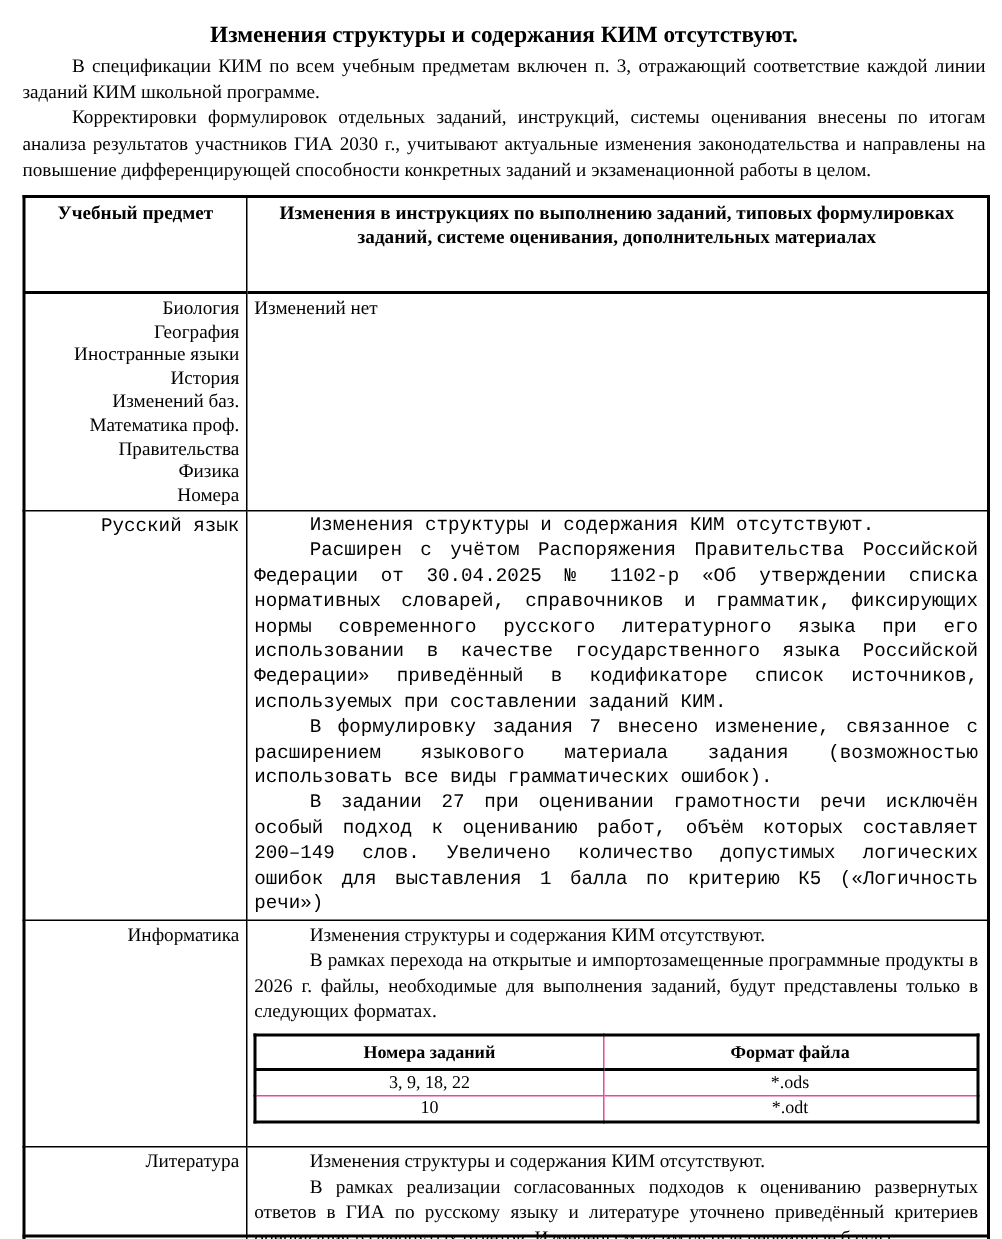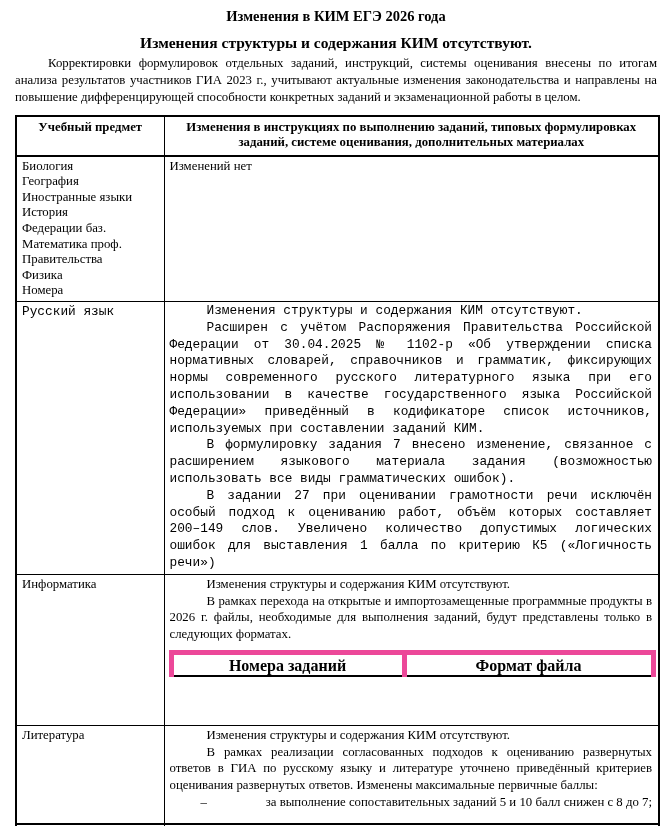--- a/index.html
+++ b/index.html
@@ -56,54 +56,55 @@
   table.main thead th {
     border-bottom: 2px solid #000;
     font-weight: bold;
     text-align: center;
     line-height: 15.6px;
     padding: 3px 6px 2px 6px;
   }
   td.subject-cell {
     padding: 2px 4px 2px 5px;
     line-height: 15.6px;
+    text-align: right;
   }
   .subject-line { white-space: nowrap; }
   td.changes-cell {
     padding: 1px 6px 2px 5px;
     line-height: 16.8px;
   }
   .changes-cell p {
     margin: 0;
     text-align: justify;
     text-indent: 37px;
   }
   .changes-cell p.no-indent {
     text-indent: 0;
     text-align: left;
   }
-  tr.r-header  { height: 40px; }
+  tr.r-header  { height: 64px; }
   tr.r-common  { height: 140px; }
   tr.r-russian { height: 227px; font-family: Liberation Mono, monospace; }
   tr.r-inform  { height: 151px; }
   tr.r-liter   { height: 104px; }
   table.inner {
     border-collapse: collapse;
     table-layout: fixed;
     margin: 7px 0 0 -1px;
     width: 482px;
   }
   table.inner col.ic-nums    { width: 233px; }
   table.inner col.ic-formats { width: 249px; }
   table.inner { border: 2px solid #000; }
   table.inner th, table.inner td {
-    border: 5px solid #ec4899;
+    border: 1px solid #ec4899;
     text-align: center;
     vertical-align: middle;
-    font-size: 16px;
+    font-size: 12px;
     font-weight: normal;
     line-height: 15px;
     padding: 0 4px 1px 4px;
     height: 15px;
     margin-left: 12px;
   }
   .bullet-item {
     display: flex;
     margin: 0;
     padding-left: 31px;
@@ -123,46 +124,46 @@
     bottom: 1px;
     height: 2px;
     background: #000;
   }
 </style>
 </head>
 <body>
 
 <div class="doc">
 
-  <h1 class="doc-title">Изменения в КИМ ЕГЭ 2026 года</h1>
 
   <p class="doc-subtitle">Изменения структуры и содержания КИМ отсутствуют.</p>
 
-  <p class="intro-para">Корректировки формулировок отдельных заданий, инструкций, системы оценивания внесены по итогам анализа результатов участников ГИА 2023 г., учитывают актуальные изменения законодательства и направлены на повышение дифференцирующей способности конкретных заданий и экзаменационной работы в целом.</p>
+  <p class="intro-para">В спецификации КИМ по всем учебным предметам включен п. 3, отражающий соответствие каждой линии заданий КИМ школьной программе.</p>
+  <p class="intro-para">Корректировки формулировок отдельных заданий, инструкций, системы оценивания внесены по итогам анализа результатов участников ГИА 2030 г., учитывают актуальные изменения законодательства и направлены на повышение дифференцирующей способности конкретных заданий и экзаменационной работы в целом.</p>
 
   <table class="main">
     <colgroup>
       <col class="c-subject">
       <col class="c-changes">
     </colgroup>
     <thead>
       <tr class="r-header">
         <th>Учебный предмет</th>
         <th>Изменения в инструкциях по выполнению заданий, типовых формулировках заданий, системе оценивания, дополнительных материалах</th>
       </tr>
     </thead>
     <tbody>
 
       <tr class="r-common">
         <td class="subject-cell">
           <div class="subject-line">Биология</div>
           <div class="subject-line">География</div>
           <div class="subject-line">Иностранные языки</div>
           <div class="subject-line">История</div>
-          <div class="subject-line">Федерации баз.</div>
+          <div class="subject-line">Изменений баз.</div>
           <div class="subject-line">Математика проф.</div>
           <div class="subject-line">Правительства</div>
           <div class="subject-line">Физика</div>
           <div class="subject-line">Номера</div>
         </td>
         <td class="changes-cell">
           <p class="no-indent">Изменений нет</p>
         </td>
       </tr>
 
@@ -190,20 +191,28 @@
               <col class="ic-nums">
               <col class="ic-formats">
             </colgroup>
             <thead>
               <tr>
                 <th>Номера заданий</th>
                 <th>Формат файла</th>
               </tr>
             </thead>
             <tbody>
+              <tr>
+                <td>3, 9, 18, 22</td>
+                <td>*.ods</td>
+              </tr>
+              <tr>
+                <td>10</td>
+                <td>*.odt</td>
+              </tr>
             </tbody>
           </table>
         </td>
       </tr>
 
       <tr class="r-liter">
         <td class="subject-cell">
           <div class="subject-line">Литература</div>
         </td>
         <td class="changes-cell">

